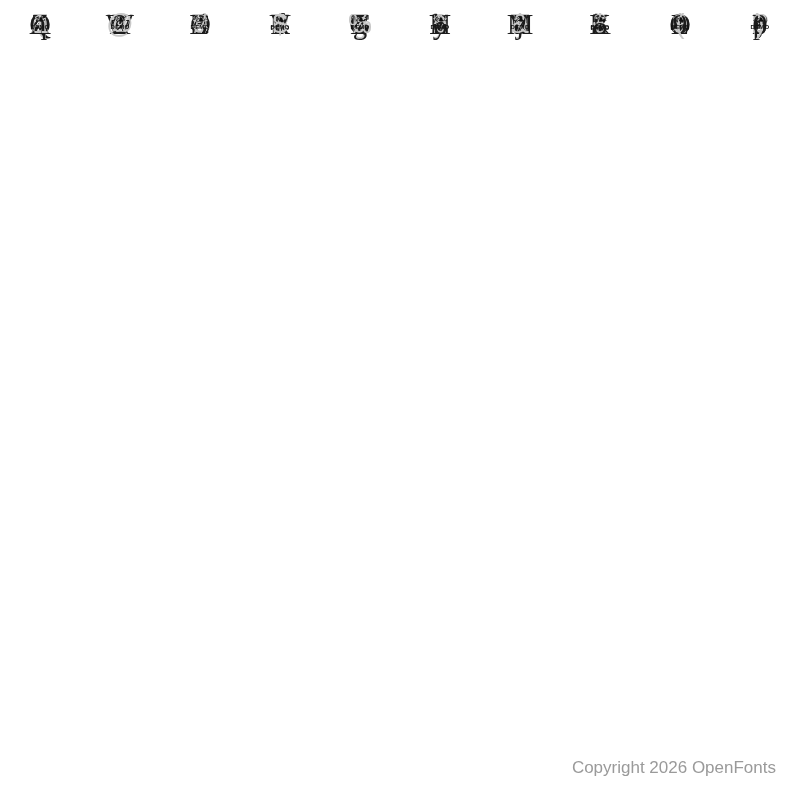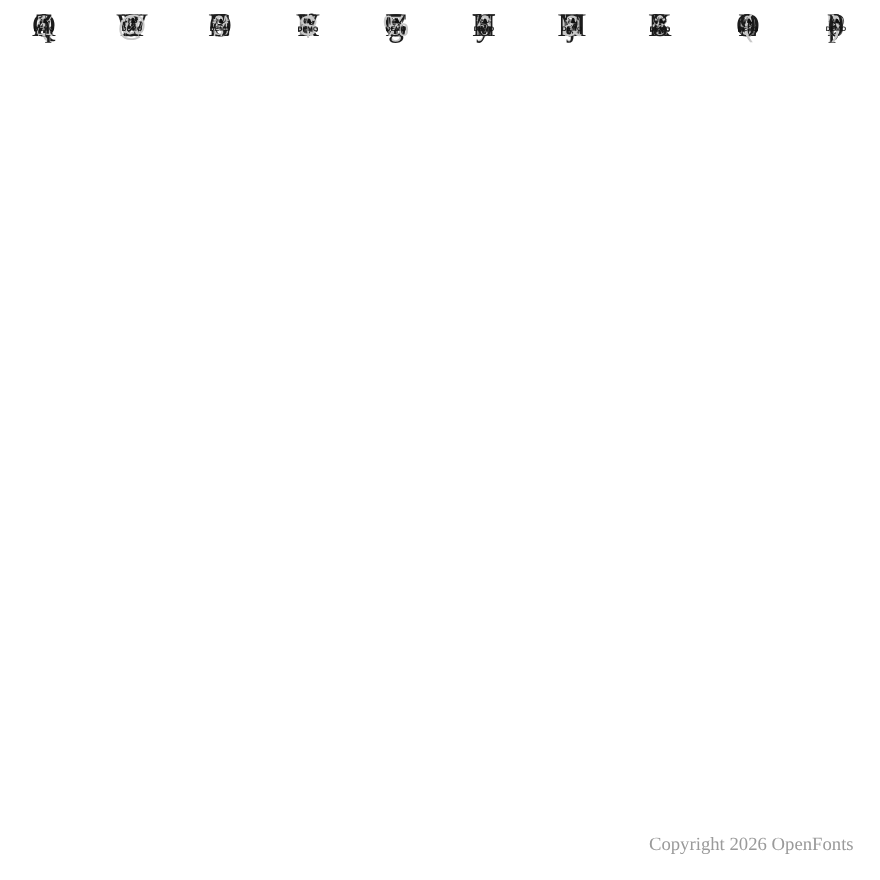--- a/index.html
+++ b/index.html
@@ -80,21 +80,21 @@
   }
   .demo-row .cell {
     height: 46px;
   }
   #copyright {
     position: absolute;
     right: 24px;
     bottom: 22px;
     font-size: 17px;
     color: #9a9a9a;
-    font-family: Liberation Serif, serif;
+    font-family: Liberation Sans, sans-serif;
     white-space: nowrap;
   }
 </style>
 </head>
 <body>
 
 <div id="sheet">
   <div id="rows-container">
       <div class="grid row-ref">
         <div class="cell">Q</div>

